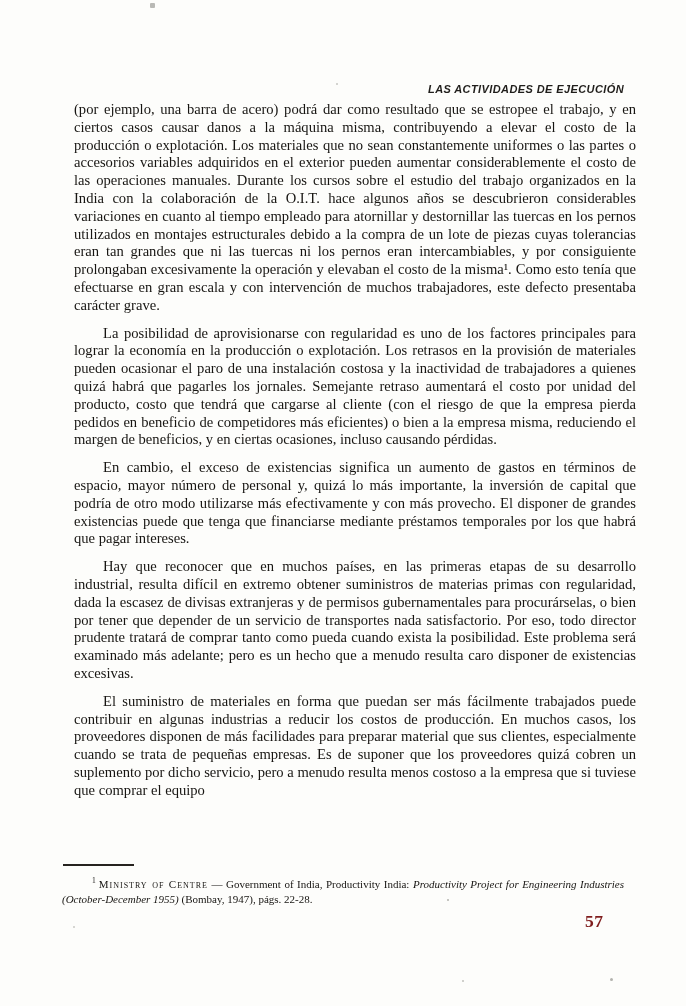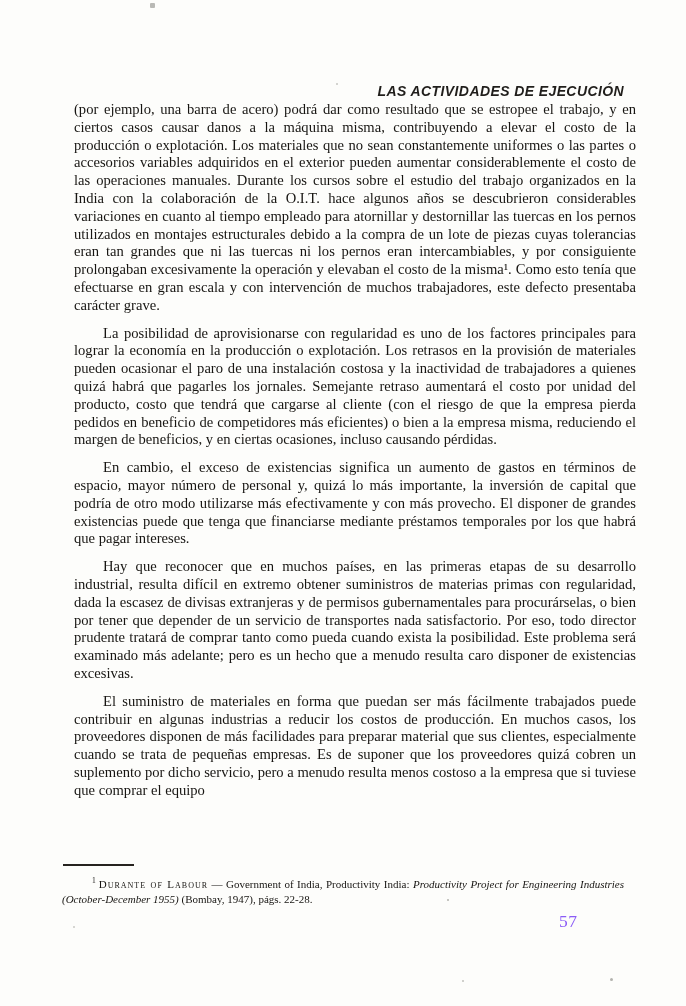--- a/index.html
+++ b/index.html
@@ -16,21 +16,21 @@
     font-family: "Liberation Serif", serif;
     color: #171512;
   }
   .running-header {
     position: absolute;
     top: 83px;
     right: 62px;
     font-family: "Liberation Sans", sans-serif;
     font-style: italic;
     font-weight: bold;
-    font-size: 14px;
+    font-size: 11px;
     letter-spacing: 0.4px;
     color: #201e1b;
     white-space: nowrap;
   }
   .body-text {
     position: absolute;
     left: 62px;
     top: 101px;
     width: 562px;
     height: 756px;
@@ -76,25 +76,26 @@
   }
   .footnote .smallcaps {
     font-variant: small-caps;
     letter-spacing: 1px;
   }
   .footnote .fn-italic {
     font-style: italic;
   }
   .page-number {
     position: absolute;
-    left: 559px;
+    left: 585px;
     top: 911px;
     font-size: 17.5px;
-    color: #8b5cf6;
+    color: #7f1d1d;
     letter-spacing: 0.5px;
+    font-weight: bold;
   }
   .speck {
     position: absolute;
     border-radius: 50%;
   }
   .sp1 { left: 150px; top: 3px;  width: 5px; height: 5px; background: #b9b9b5; border-radius: 1px; }
   .sp2 { left: 336px; top: 83px; width: 2px; height: 2px; background: #c6c6c2; }
   .sp3 { left: 447px; top: 899px; width: 2px; height: 2px; background: #b3b3ae; }
   .sp4 { left: 73px;  top: 926px; width: 2px; height: 2px; background: #c9c9c4; }
   .sp5 { left: 462px; top: 980px; width: 2px; height: 2px; background: #c1c1bc; }
@@ -110,21 +111,21 @@
   <main class="body-text">
     <p class="para first">(por ejemplo, una barra de acero) podrá dar como resultado que se estropee el trabajo, y en ciertos casos causar danos a la máquina misma, contribuyendo a elevar el costo de la producción o explotación. Los materiales que no sean constantemente uniformes o las partes o accesorios variables adquiridos en el exterior pueden aumentar considerablemente el costo de las operaciones manuales. Durante los cursos sobre el estudio del trabajo organizados en la India con la colaboración de la O.I.T. hace algunos años se descubrieron considerables variaciones en cuanto al tiempo empleado para atornillar y destornillar las tuercas en los pernos utilizados en montajes estructurales debido a la compra de un lote de piezas cuyas tolerancias eran tan grandes que ni las tuercas ni los pernos eran intercambiables, y por consiguiente prolongaban excesivamente la operación y elevaban el costo de la misma¹. Como esto tenía que efectuarse en gran escala y con intervención de muchos trabajadores, este defecto presentaba carácter grave.</p>
     <p class="para">La posibilidad de aprovisionarse con regularidad es uno de los factores principales para lograr la economía en la producción o explotación. Los retrasos en la provisión de materiales pueden ocasionar el paro de una instalación costosa y la inactividad de trabajadores a quienes quizá habrá que pagarles los jornales. Semejante retraso aumentará el costo por unidad del producto, costo que tendrá que cargarse al cliente (con el riesgo de que la empresa pierda pedidos en beneficio de competidores más eficientes) o bien a la empresa misma, reduciendo el margen de beneficios, y en ciertas ocasiones, incluso causando pérdidas.</p>
     <p class="para">En cambio, el exceso de existencias significa un aumento de gastos en términos de espacio, mayor número de personal y, quizá lo más importante, la inversión de capital que podría de otro modo utilizarse más efectivamente y con más provecho. El disponer de grandes existencias puede que tenga que financiarse mediante préstamos temporales por los que habrá que pagar intereses.</p>
     <p class="para">Hay que reconocer que en muchos países, en las primeras etapas de su desarrollo industrial, resulta difícil en extremo obtener suministros de materias primas con regularidad, dada la escasez de divisas extranjeras y de permisos gubernamentales para procurárselas, o bien por tener que depender de un servicio de transportes nada satisfactorio. Por eso, todo director prudente tratará de comprar tanto como pueda cuando exista la posibilidad. Este problema será examinado más adelante; pero es un hecho que a menudo resulta caro disponer de existencias excesivas.</p>
     <p class="para">El suministro de materiales en forma que puedan ser más fácilmente trabajados puede contribuir en algunas industrias a reducir los costos de producción. En muchos casos, los proveedores disponen de más facilidades para preparar material que sus clientes, especialmente cuando se trata de pequeñas empresas. Es de suponer que los proveedores quizá cobren un suplemento por dicho servicio, pero a menudo resulta menos costoso a la empresa que si tuviese que comprar el equipo</p>
   </main>
 
   <div class="footnote-block">
     <div class="footnote-rule"></div>
-    <p class="footnote"><span class="fn-marker">1</span><span class="smallcaps">Durante of Labour</span><span> — </span><span>Government of India, Productivity India: </span><span class="fn-italic">Productivity Project for Engineering Industries (October-December 1955)</span><span> (Bombay, 1947), págs. 22-28.</span></p>
+    <p class="footnote"><span class="fn-marker">1</span><span class="smallcaps">Ministry of Centre</span><span> — </span><span>Government of India, Productivity India: </span><span class="fn-italic">Productivity Project for Engineering Industries (October-December 1955)</span><span> (Bombay, 1947), págs. 22-28.</span></p>
   </div>
 
   <div class="page-number">57</div>
 
   <div class="speck sp1"></div>
   <div class="speck sp2"></div>
   <div class="speck sp3"></div>
   <div class="speck sp4"></div>
   <div class="speck sp5"></div>
   <div class="speck sp6"></div>

